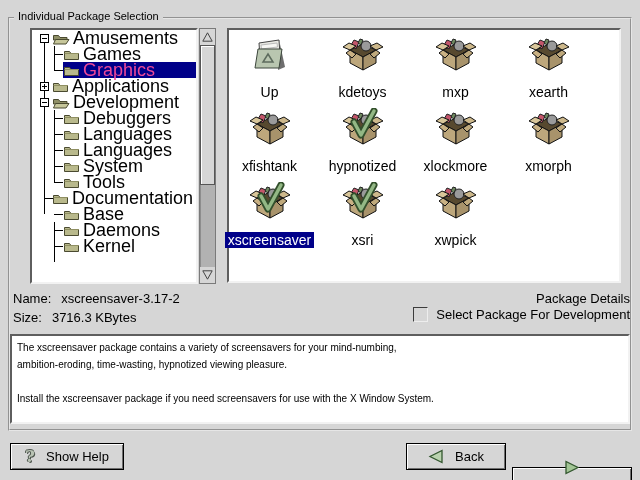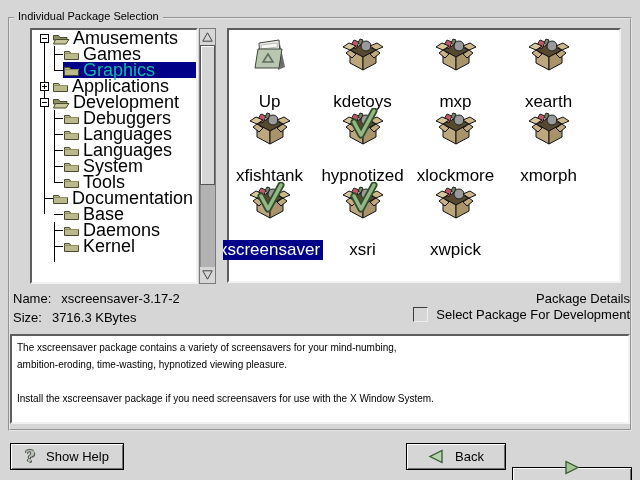--- a/index.html
+++ b/index.html
@@ -17,40 +17,40 @@
   
   #tree-panel{left:30px;top:28px;width:168px;height:256px;}
   #tree-rows{position:relative;width:100%;height:100%;overflow:hidden;}
   .trow{height:16px;display:flex;align-items:center;position:relative;}
   .pre{flex:none;height:16px;display:flex;align-items:center;}
   .expbox{margin-left:8px;width:9px;height:9px;display:inline-flex;position:relative;z-index:2;}
   .tickchild::before{content:'';position:absolute;left:22px;top:8px;width:9px;height:1px;background:#000;}
   .tickroot::before{content:'';position:absolute;left:12px;top:8px;width:9px;height:1px;background:#000;}
   .rowsel{flex:1;display:flex;align-items:center;height:16px;}
   .rowsel.sel{background:#000089;}
-  .rowsel.sel .tlabel{color:#14b8a6;}
+  .rowsel.sel .tlabel{color:#ec4899;}
   .ficon{display:inline-flex;margin-right:3px;flex:none;}
   .tlabel{font-size:18px;white-space:nowrap;}
   .vline{position:absolute;width:1px;background:#000;z-index:1;}
 
   
   #tree-scroll{left:199px;top:28px;width:17px;height:256px;background:#d6d6d6;border:1px solid #7a7a7a;}
   .sb-btn{position:absolute;left:0;width:15px;height:16px;display:flex;align-items:center;justify-content:center;background:#d6d6d6;}
   #sb-up{top:0;} #sb-down{bottom:0;}
   #sb-trough{position:absolute;left:0;top:16px;width:15px;height:223px;background:#b2b2b2;box-shadow:inset 1px 1px 0 #8d8d8d;}
   #sb-thumb{position:absolute;left:0;top:16px;width:15px;height:140px;background:#d6d6d6;border:1px solid #555;box-sizing:border-box;box-shadow:inset 1px 1px 0 #fff;}
 
   
   #icon-panel{left:227px;top:28px;width:394px;height:255px;}
   #icon-grid{position:relative;width:100%;height:100%;overflow:hidden;display:grid;
              grid-template-columns:repeat(4,93px);grid-auto-rows:74px;padding:6px 0 0 0;margin-left:-6px;}
   .cell{display:flex;flex-direction:column;align-items:center;}
   .icwrap{position:relative;width:40px;height:42px;}
   .chk{position:absolute;left:3px;top:-2px;}
-  .plabel{margin-top:14px;font-size:17px;padding:0 3px;white-space:nowrap;}
+  .plabel{margin-top:6px;font-size:14px;padding:0 3px;white-space:nowrap;}
   .plabel.sel{background:#000089;color:#fff;}
 
   
   .dtext{font-size:13px;white-space:nowrap;}
   #name-row{left:13px;top:291px;} #size-row{left:13px;top:310px;}
   .dval{margin-left:10px;}
   #details-label{right:10px;top:291px;}
   #install-row{right:10px;top:307px;display:flex;align-items:center;gap:8px;}
   #install-box{width:13px;height:13px;background:#d6d6d6;border:1px solid;border-color:#3c3c3c #ededed #ededed #3c3c3c;display:inline-block;}
 

